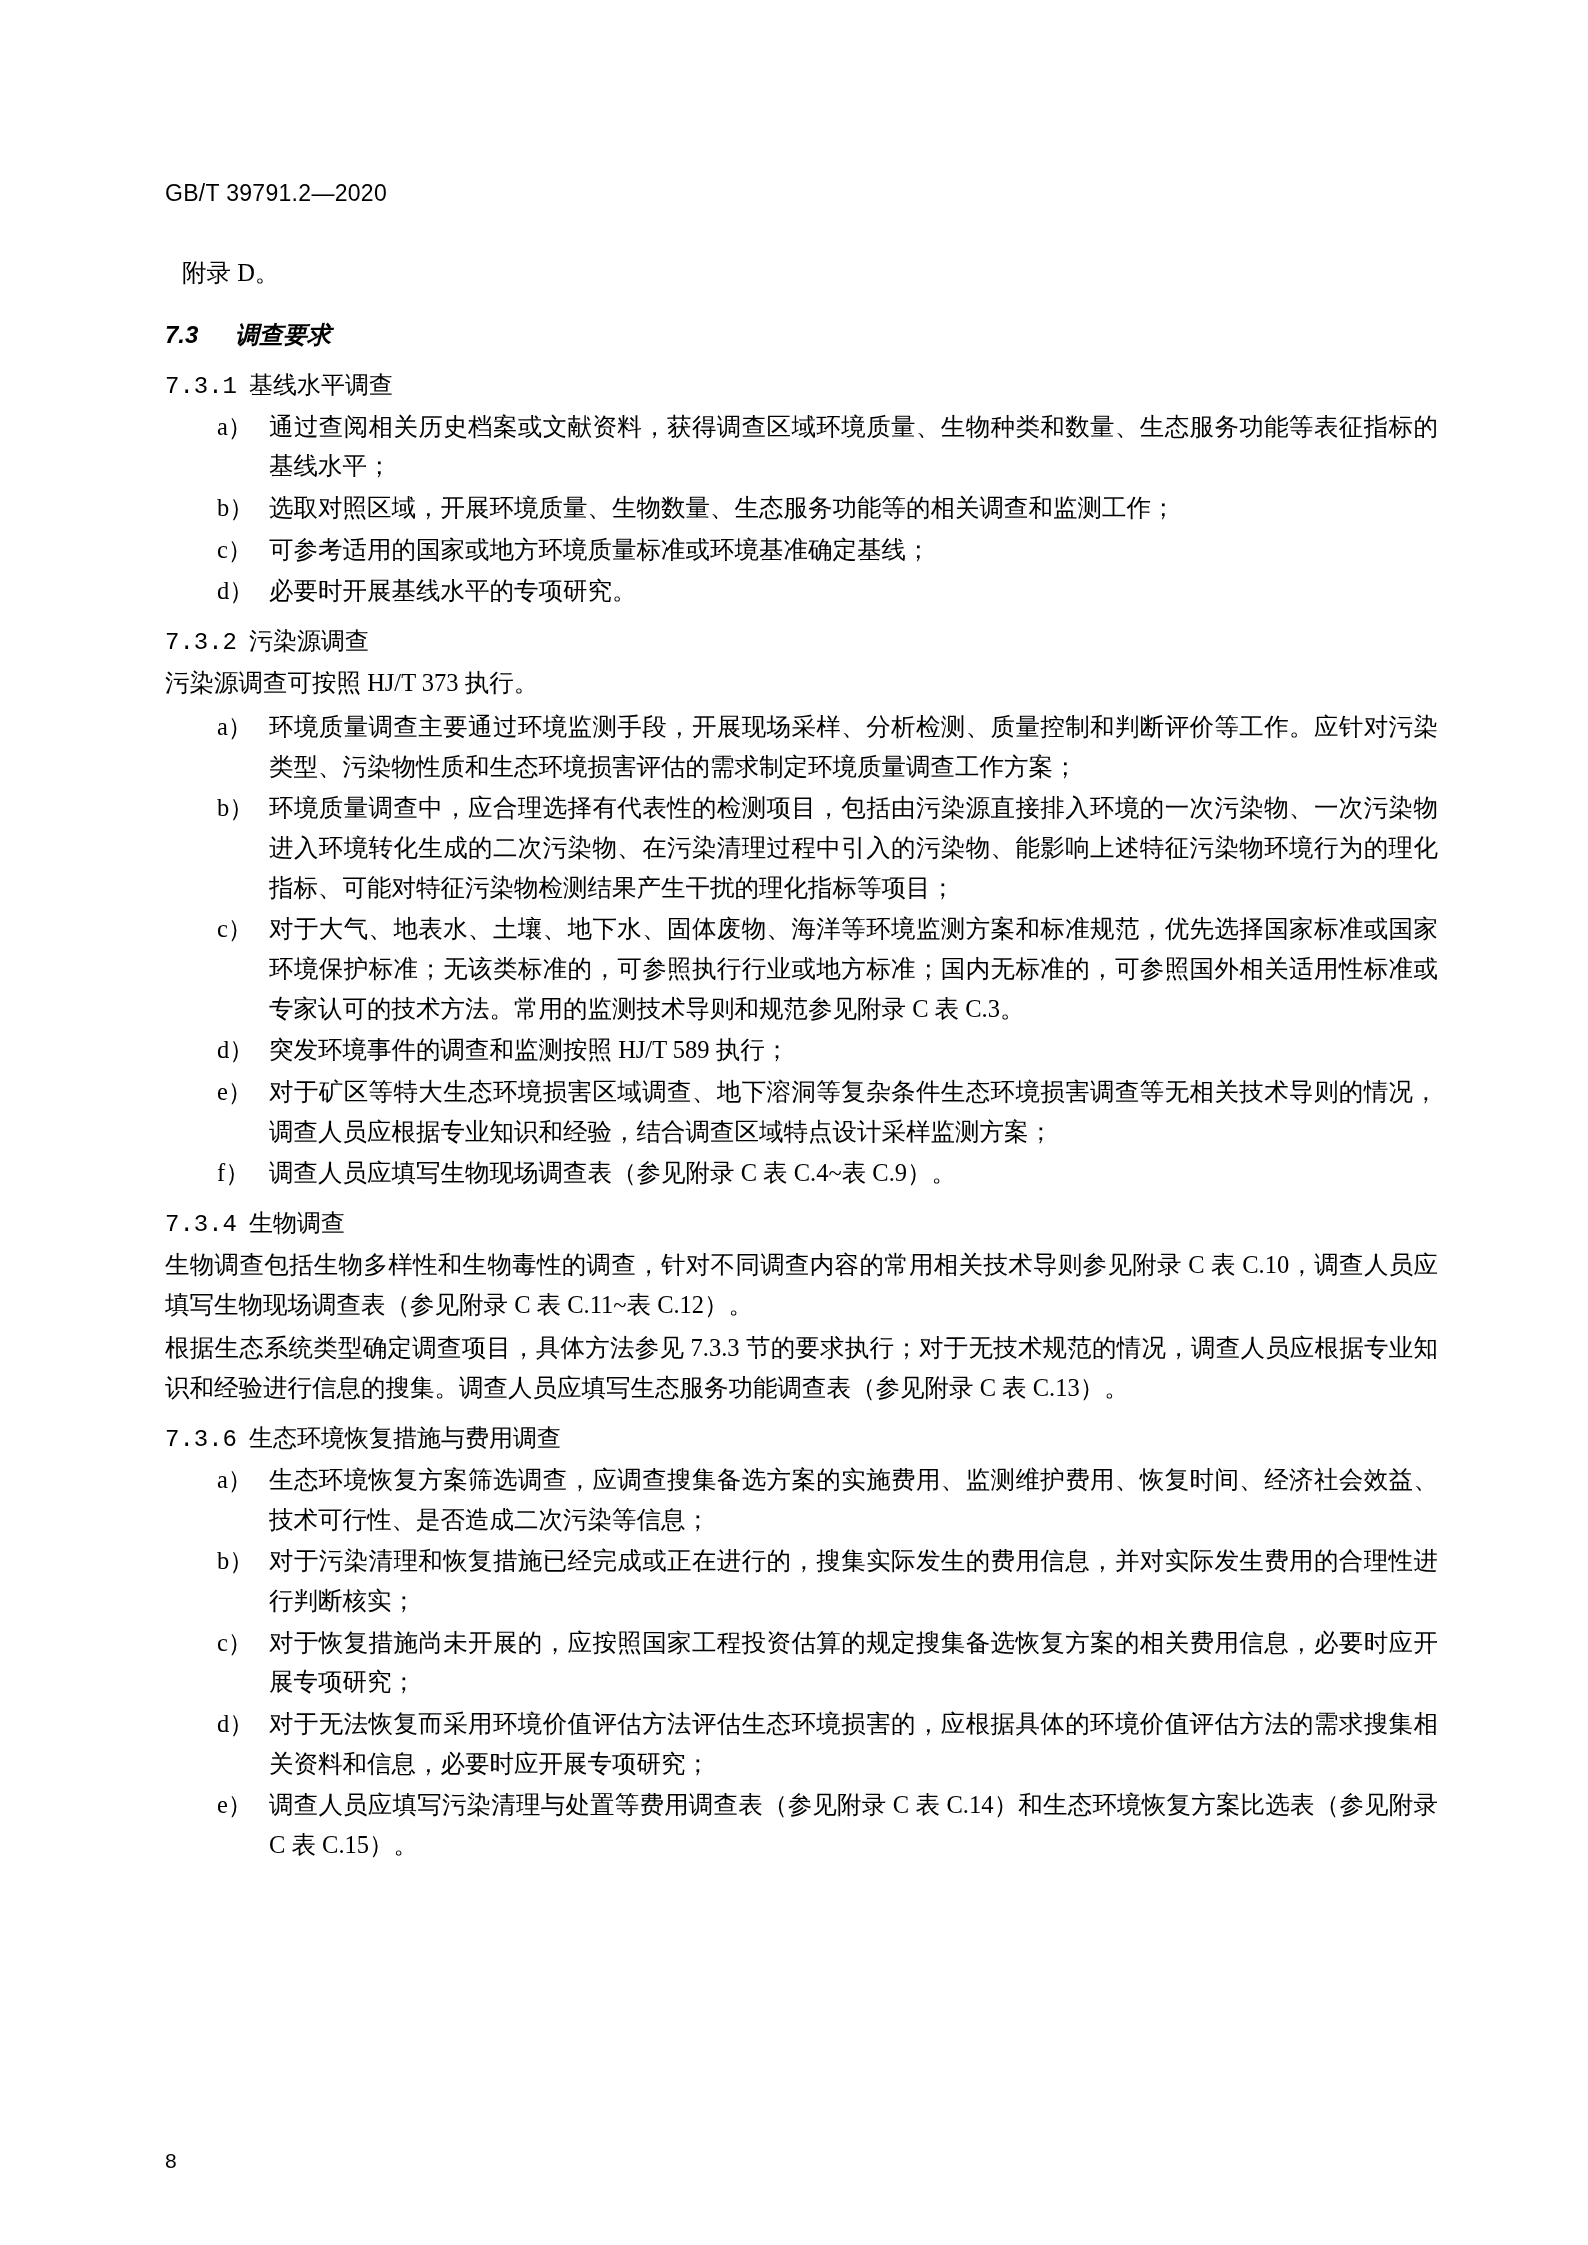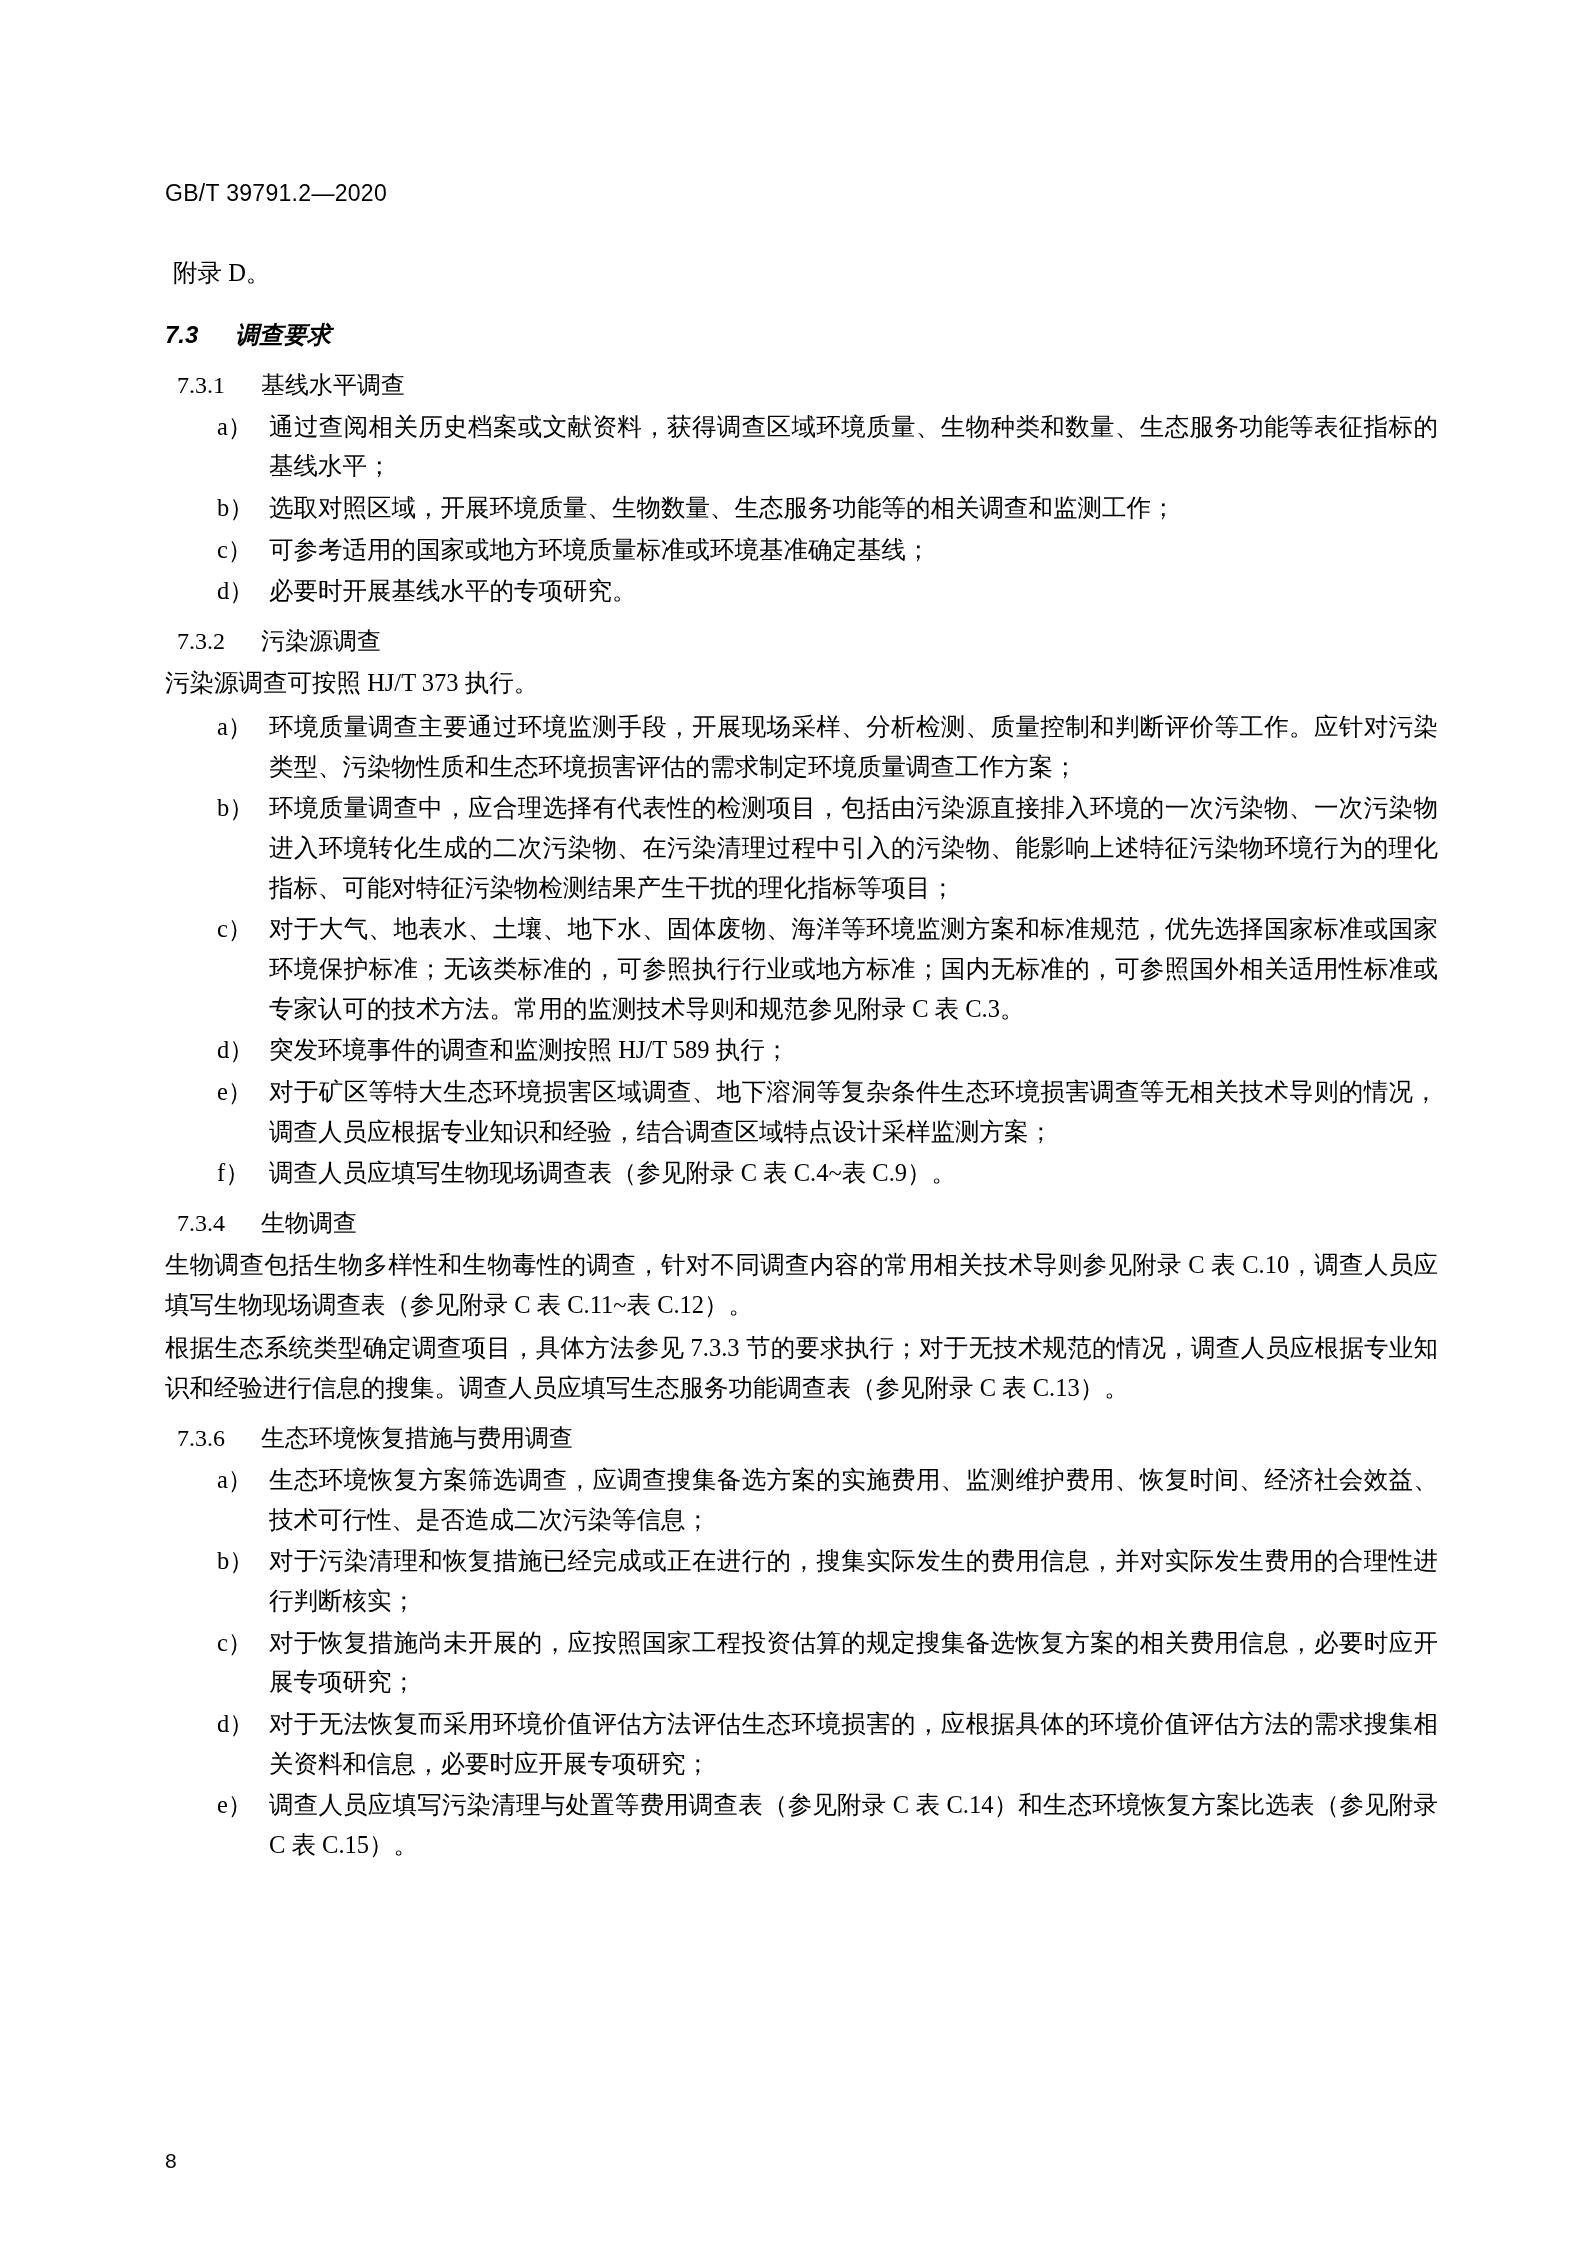--- a/index.html
+++ b/index.html
@@ -24,38 +24,38 @@
   }
   .header {
     font-family: "Liberation Sans", sans-serif;
     font-size: 23px;
     letter-spacing: 0.3px;
     margin-bottom: 46px;
   }
   .para {
     font-size: 24.5px;
     line-height: 1.62;
-    margin: 0 0 6px 8px;
+    margin: 0 0 6px 17px;
     text-align: justify;
   }
   .sec-head {
     font-family: "Liberation Sans", sans-serif;
     font-weight: bold;
     font-size: 24px;
     margin: 26px 0 18px 0;
     font-style: italic;
   }
   .sec-head .num {
     display: inline-block;
     width: 70px;
   }
   .subsec-head {
-    font-family: Liberation Serif, serif;
+    font-family: Liberation Mono, monospace;
     font-size: 24px;
-    margin: 14px 0 6px 12px;
+    margin: 14px 0 6px 0;
   }
   .subsec-head .num {
     display: inline-block;
     width: 84px;
   }
   .body-indent {
     font-size: 24.5px;
     line-height: 1.62;
     text-align: justify;
     margin-bottom: 4px;

